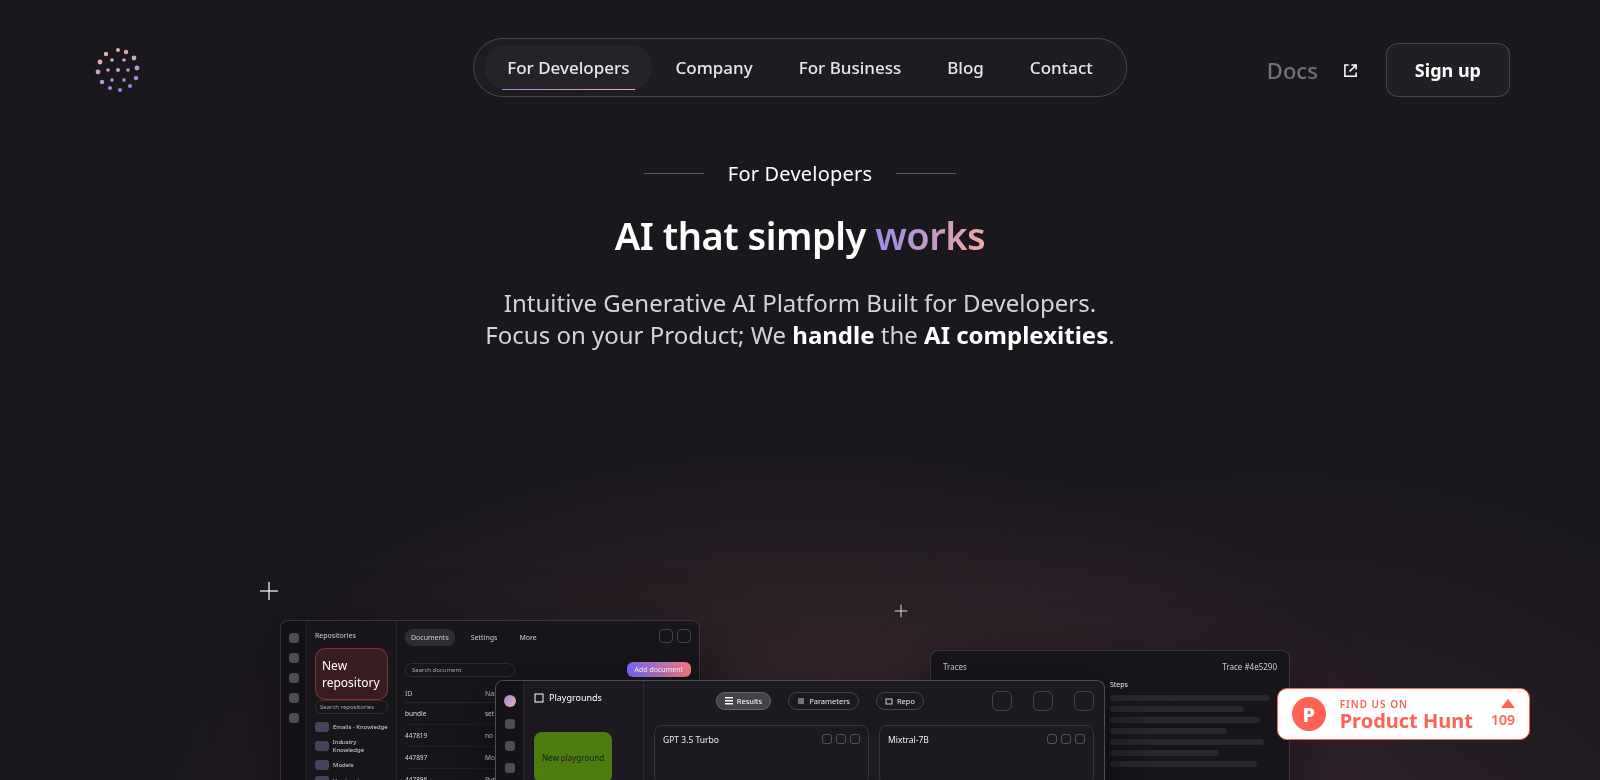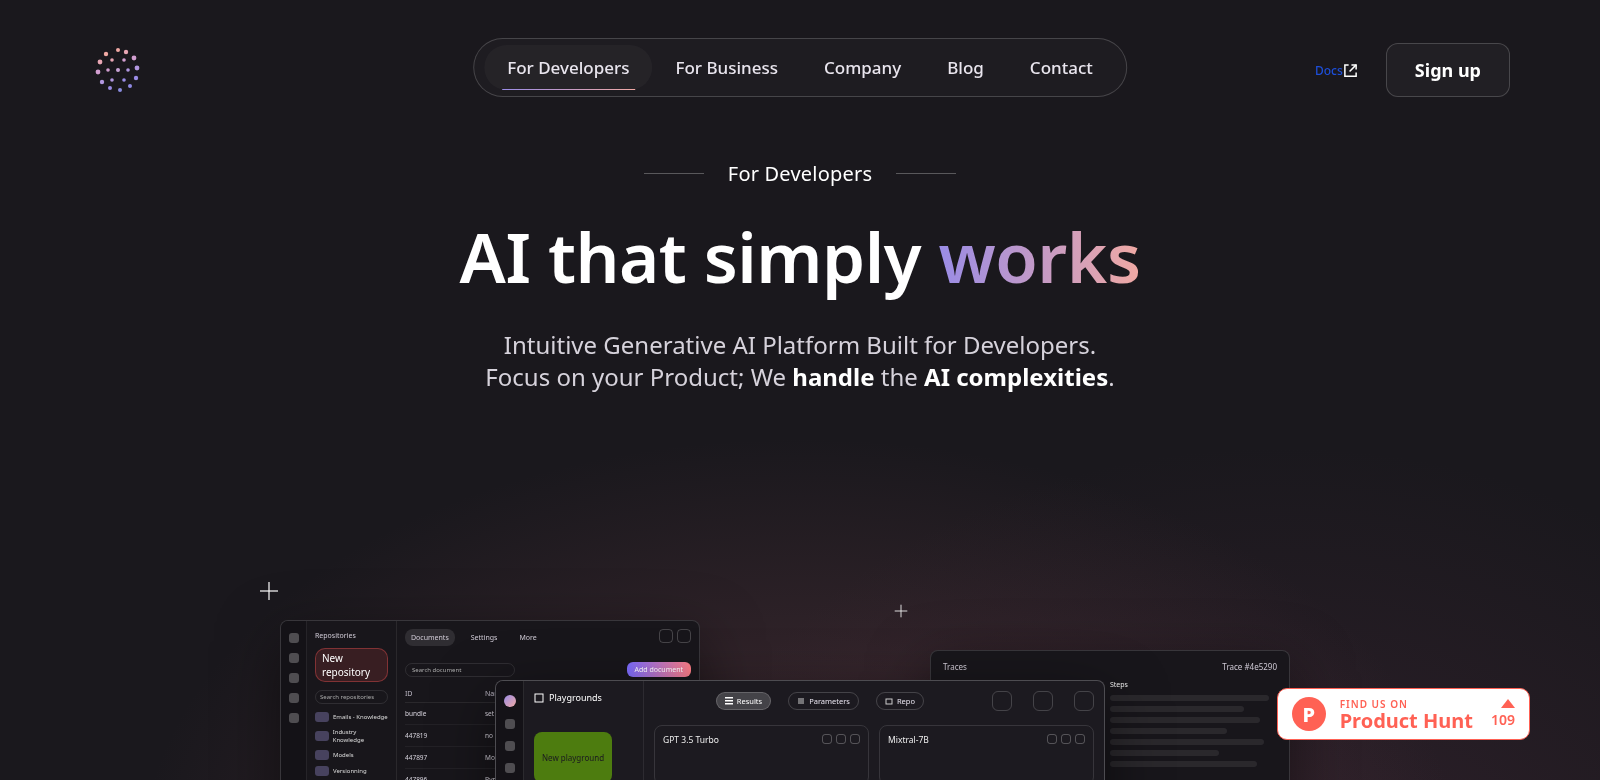--- a/index.html
+++ b/index.html
@@ -45,33 +45,33 @@
   .nav-item.active{
     border:1px solid transparent;
     background:rgba(255,255,255,0.03);
     position:relative;
   }
   .nav-item.active::after{
     content:"";position:absolute;left:10%;right:10%;bottom:-1px;height:1px;
     background:linear-gradient(90deg,var(--accent-purple),var(--accent-pink));
   }
   .header-right{margin-left:auto;display:flex;align-items:center;gap:28px}
-  .docs-link{display:flex;align-items:center;gap:0;font-size:12px;color:#1d4ed8;cursor:pointer;font-weight:500}
+  .docs-link{display:flex;align-items:center;gap:25px;font-size:22px;color:#737373;cursor:pointer;font-weight:500}
   .ext-icon{width:15px;height:15px}
   .signup{
     padding:14px 28px;border:1px solid var(--pill-border);border-radius:12px;
     font-size:18px;font-weight:700;background:rgba(255,255,255,0.03);cursor:pointer;color:#fff;
   }
 
   
   .hero{position:absolute;top:160px;left:0;right:0;text-align:center;padding:0 40px}
   .eyebrow-row{display:flex;align-items:center;justify-content:center;gap:24px;margin-bottom:22px}
   .eyebrow-line{width:60px;height:1px;background:rgba(255,255,255,0.28)}
   .eyebrow{font-size:20px;color:#fff;font-weight:400;letter-spacing:0.2px}
-  .hero-title{font-size:69px;font-weight:600;letter-spacing:-0.5px;margin-bottom:26px}
+  .hero-title{font-size:38px;font-weight:600;letter-spacing:-0.5px;margin-bottom:26px}
   .hero-title .grad{
     background:linear-gradient(90deg,#9a8ce6 0%,#c49ac6 50%,#f0a9a4 100%);
     -webkit-background-clip:text;background-clip:text;color:transparent;font-weight:600;
   }
   .hero-sub{font-size:24px;line-height:1.35;color:#d6d2db;max-width:760px;margin:0 auto}
   .hero-sub b{color:#fff;font-weight:700}
 
   
   .stage{position:absolute;left:0;right:0;bottom:-20px;height:280px}
   .window{
@@ -81,21 +81,21 @@
   }
   .win-left{left:280px;bottom:-60px;width:420px;height:240px}
   .win-right{right:310px;bottom:-40px;width:360px;height:190px}
   .win-center{left:50%;transform:translateX(-50%);bottom:-70px;width:610px;height:190px;z-index:5;
     background:#1c1a20;border:1px solid rgba(255,255,255,0.22)}
 
   .win-left .lside{position:absolute;left:0;top:0;bottom:0;width:26px;background:#141217;border-right:1px solid rgba(255,255,255,0.08);display:flex;flex-direction:column;align-items:center;gap:10px;padding-top:12px}
   .lside .dot{width:10px;height:10px;border-radius:3px;background:rgba(255,255,255,0.25)}
   .win-left .panel2{position:absolute;left:26px;top:0;bottom:0;width:90px;border-right:1px solid rgba(255,255,255,0.08);padding:10px 8px}
   .panel2 .hdr{font-size:7px;color:#cfcad5;margin-bottom:8px}
-  .panel2 .np{font-size:10px;color:#fff;background:rgba(240,80,80,0.15);border:1px solid rgba(240,80,80,0.4);border-radius:10px;padding:2px 6px;display:inline-block;margin-bottom:8px}
+  .panel2 .np{font-size:12px;color:#fff;background:rgba(240,80,80,0.15);border:1px solid rgba(240,80,80,0.4);border-radius:10px;padding:8px 6px;display:inline-block;}
   .panel2 .srch{font-size:6px;color:#aaa;border:1px solid rgba(255,255,255,0.1);border-radius:8px;padding:2px 4px;margin-bottom:8px}
   .panel2 .row{display:flex;align-items:center;gap:4px;margin-bottom:6px}
   .panel2 .sq{width:14px;height:10px;border-radius:3px;background:rgba(160,150,220,0.35)}
   .panel2 .row span{font-size:6px;color:#ddd}
   .win-left .main{position:absolute;left:116px;right:0;top:0;bottom:0;padding:8px}
   .main .tabs{display:flex;gap:10px;font-size:7px;color:#cfcad5;margin-bottom:8px;align-items:center}
   .main .tabs .t{padding:4px 6px;border-radius:8px}
   .main .tabs .t.act{background:rgba(255,255,255,0.1)}
   .main .toprow{display:flex;justify-content:space-between;margin-bottom:8px}
   .main .btn-grad{font-size:7px;padding:3px 8px;border-radius:6px;background:linear-gradient(90deg,#7b6cff,#ff7e86);color:#fff}
@@ -171,22 +171,22 @@
           <circle cx="34" cy="38" r="1.8" fill="#9a8ce6"></circle>
         <circle cx="22" cy="38" r="1.8" fill="#b297e0"></circle>
           <circle cx="18" cy="28" r="1.8" fill="#d29ed0"></circle>
         <circle cx="28" cy="28" r="2" fill="#c9a4d6"></circle>
       </g>
     </svg>
   </div>
 
   <div class="nav">
     <div class="nav-item active">For Developers</div>
+    <div class="nav-item">Company</div>
     <div class="nav-item">For Business</div>
-    <div class="nav-item">Company</div>
     <div class="nav-item">Blog</div>
     <div class="nav-item">Contact</div>
   </div>
 
   <div class="header-right">
     <div class="docs-link">
       <span>Docs</span>
       <svg class="ext-icon" viewBox="0 0 16 16" fill="none" stroke="#fff" stroke-width="1.6">
         <path d="M6 2H2v12h12v-4"></path>
           <path d="M9 2h5v5"></path>

